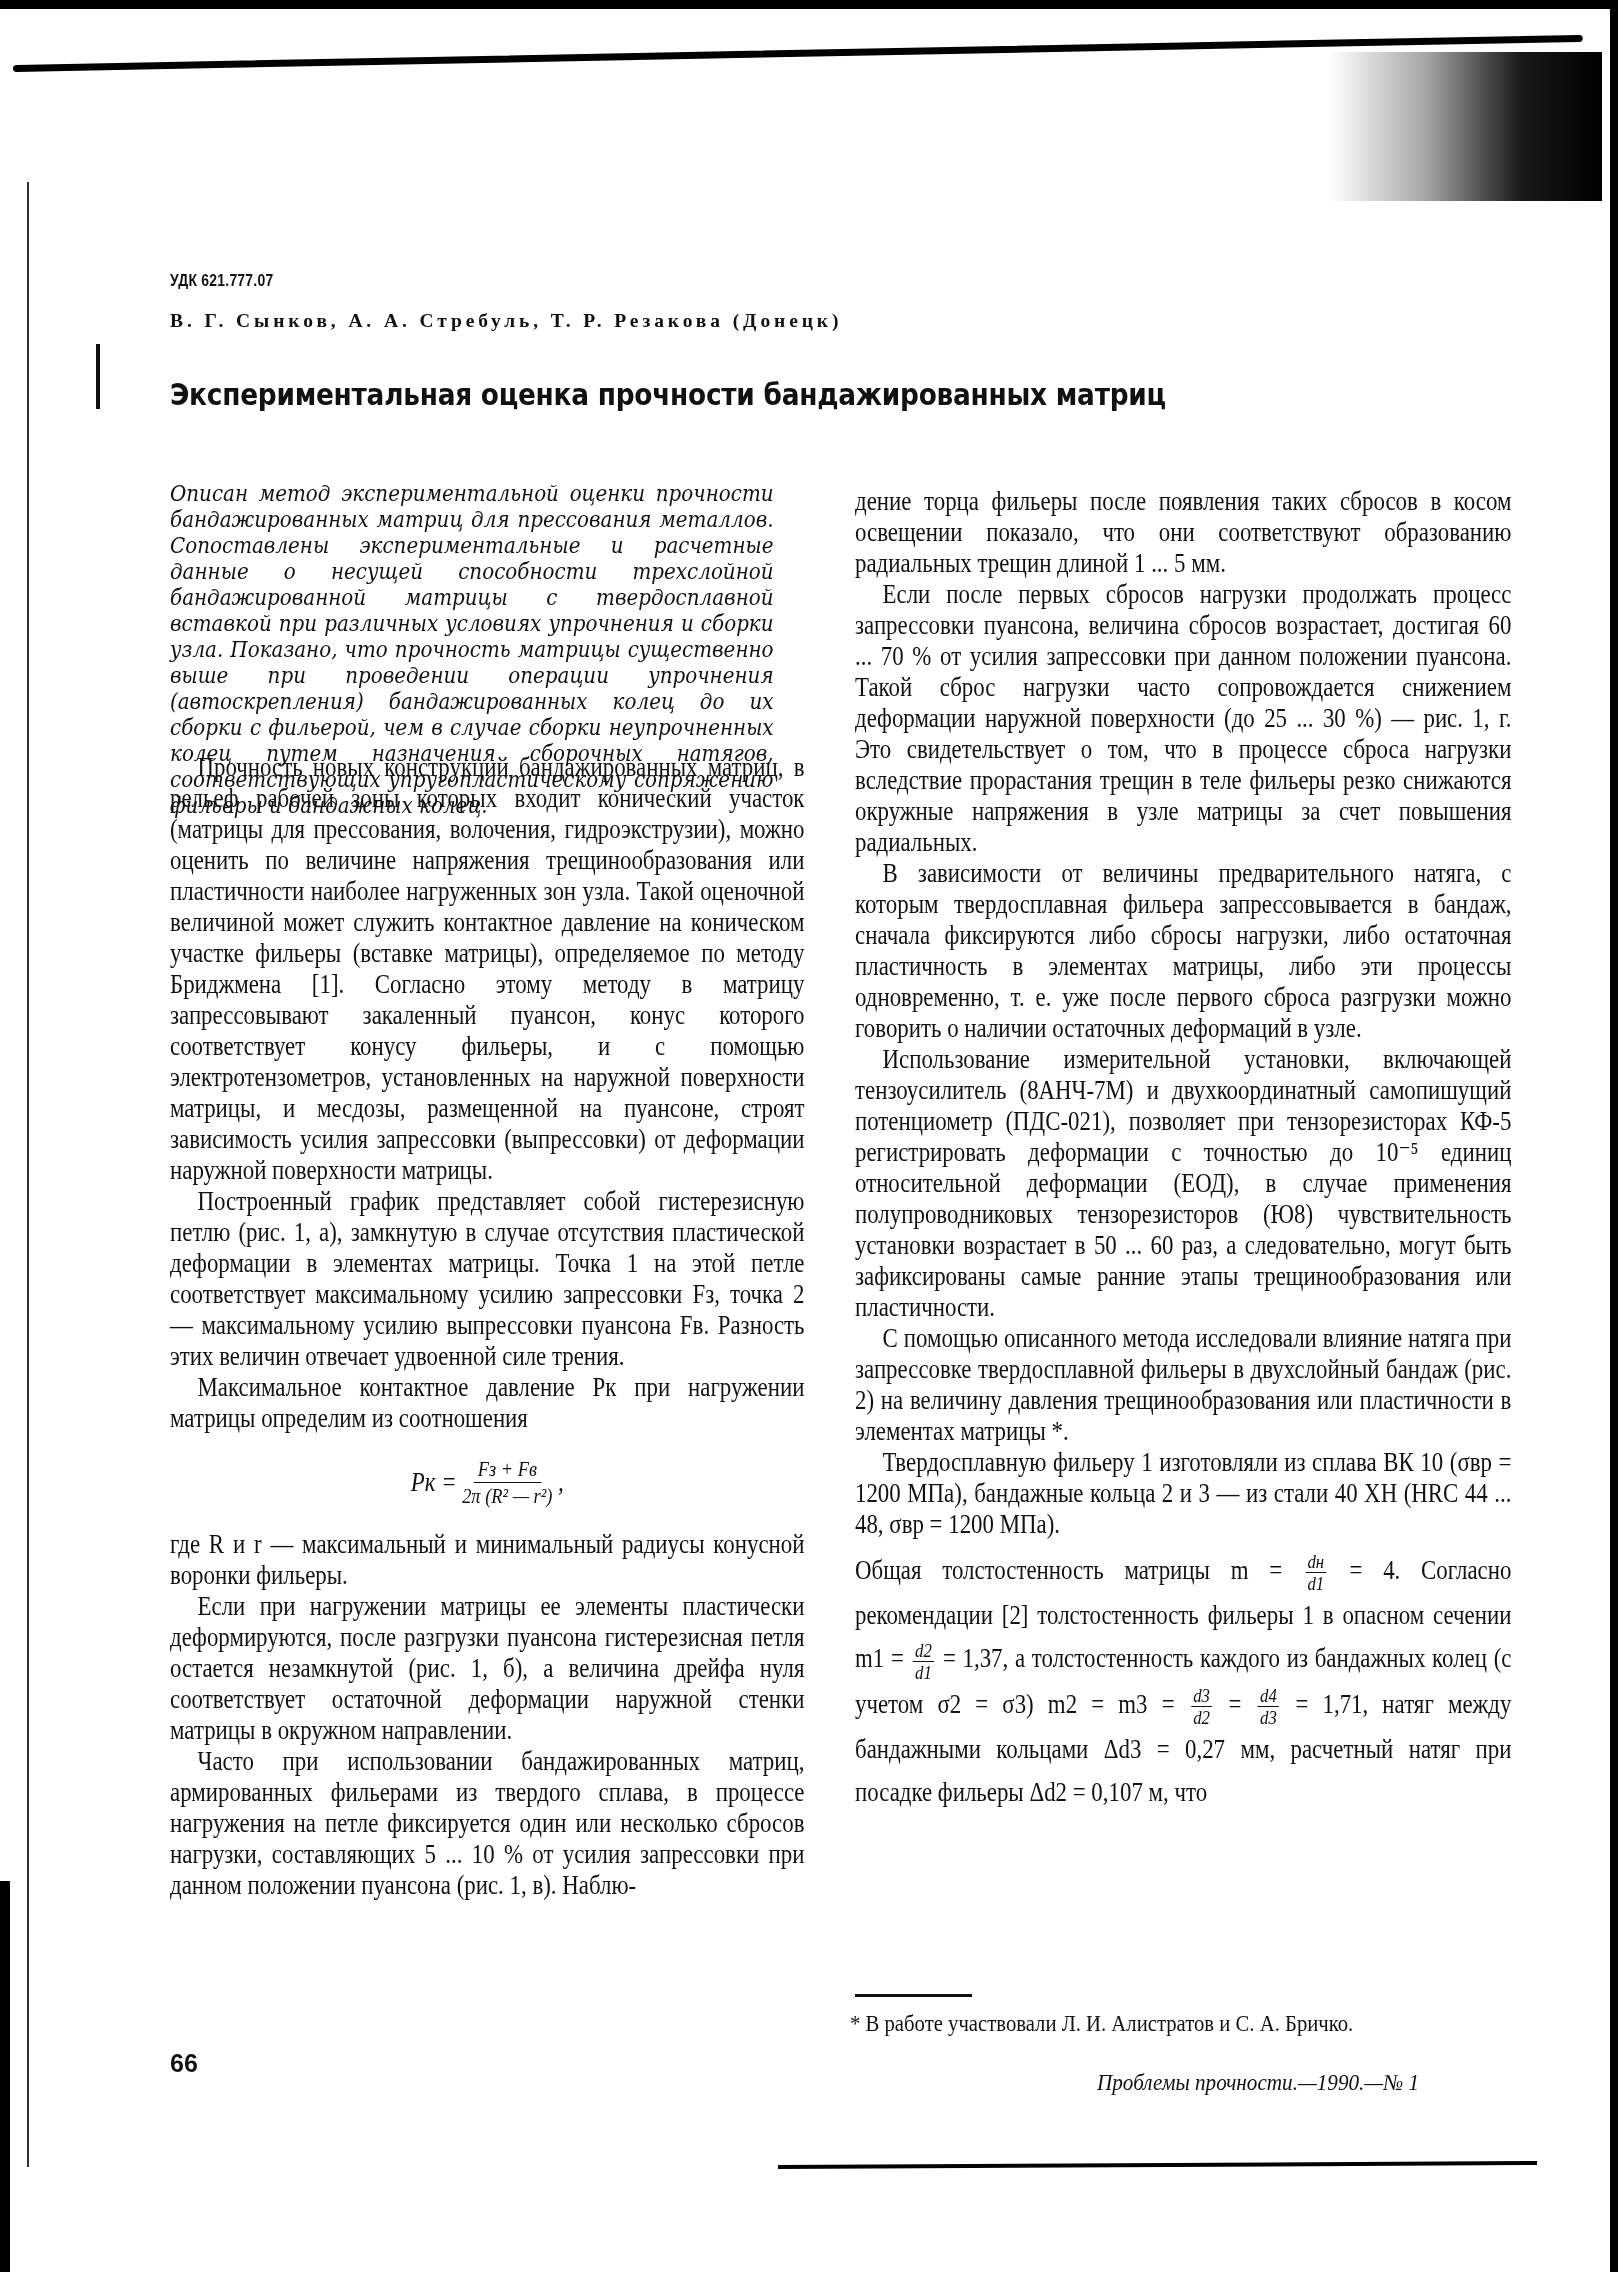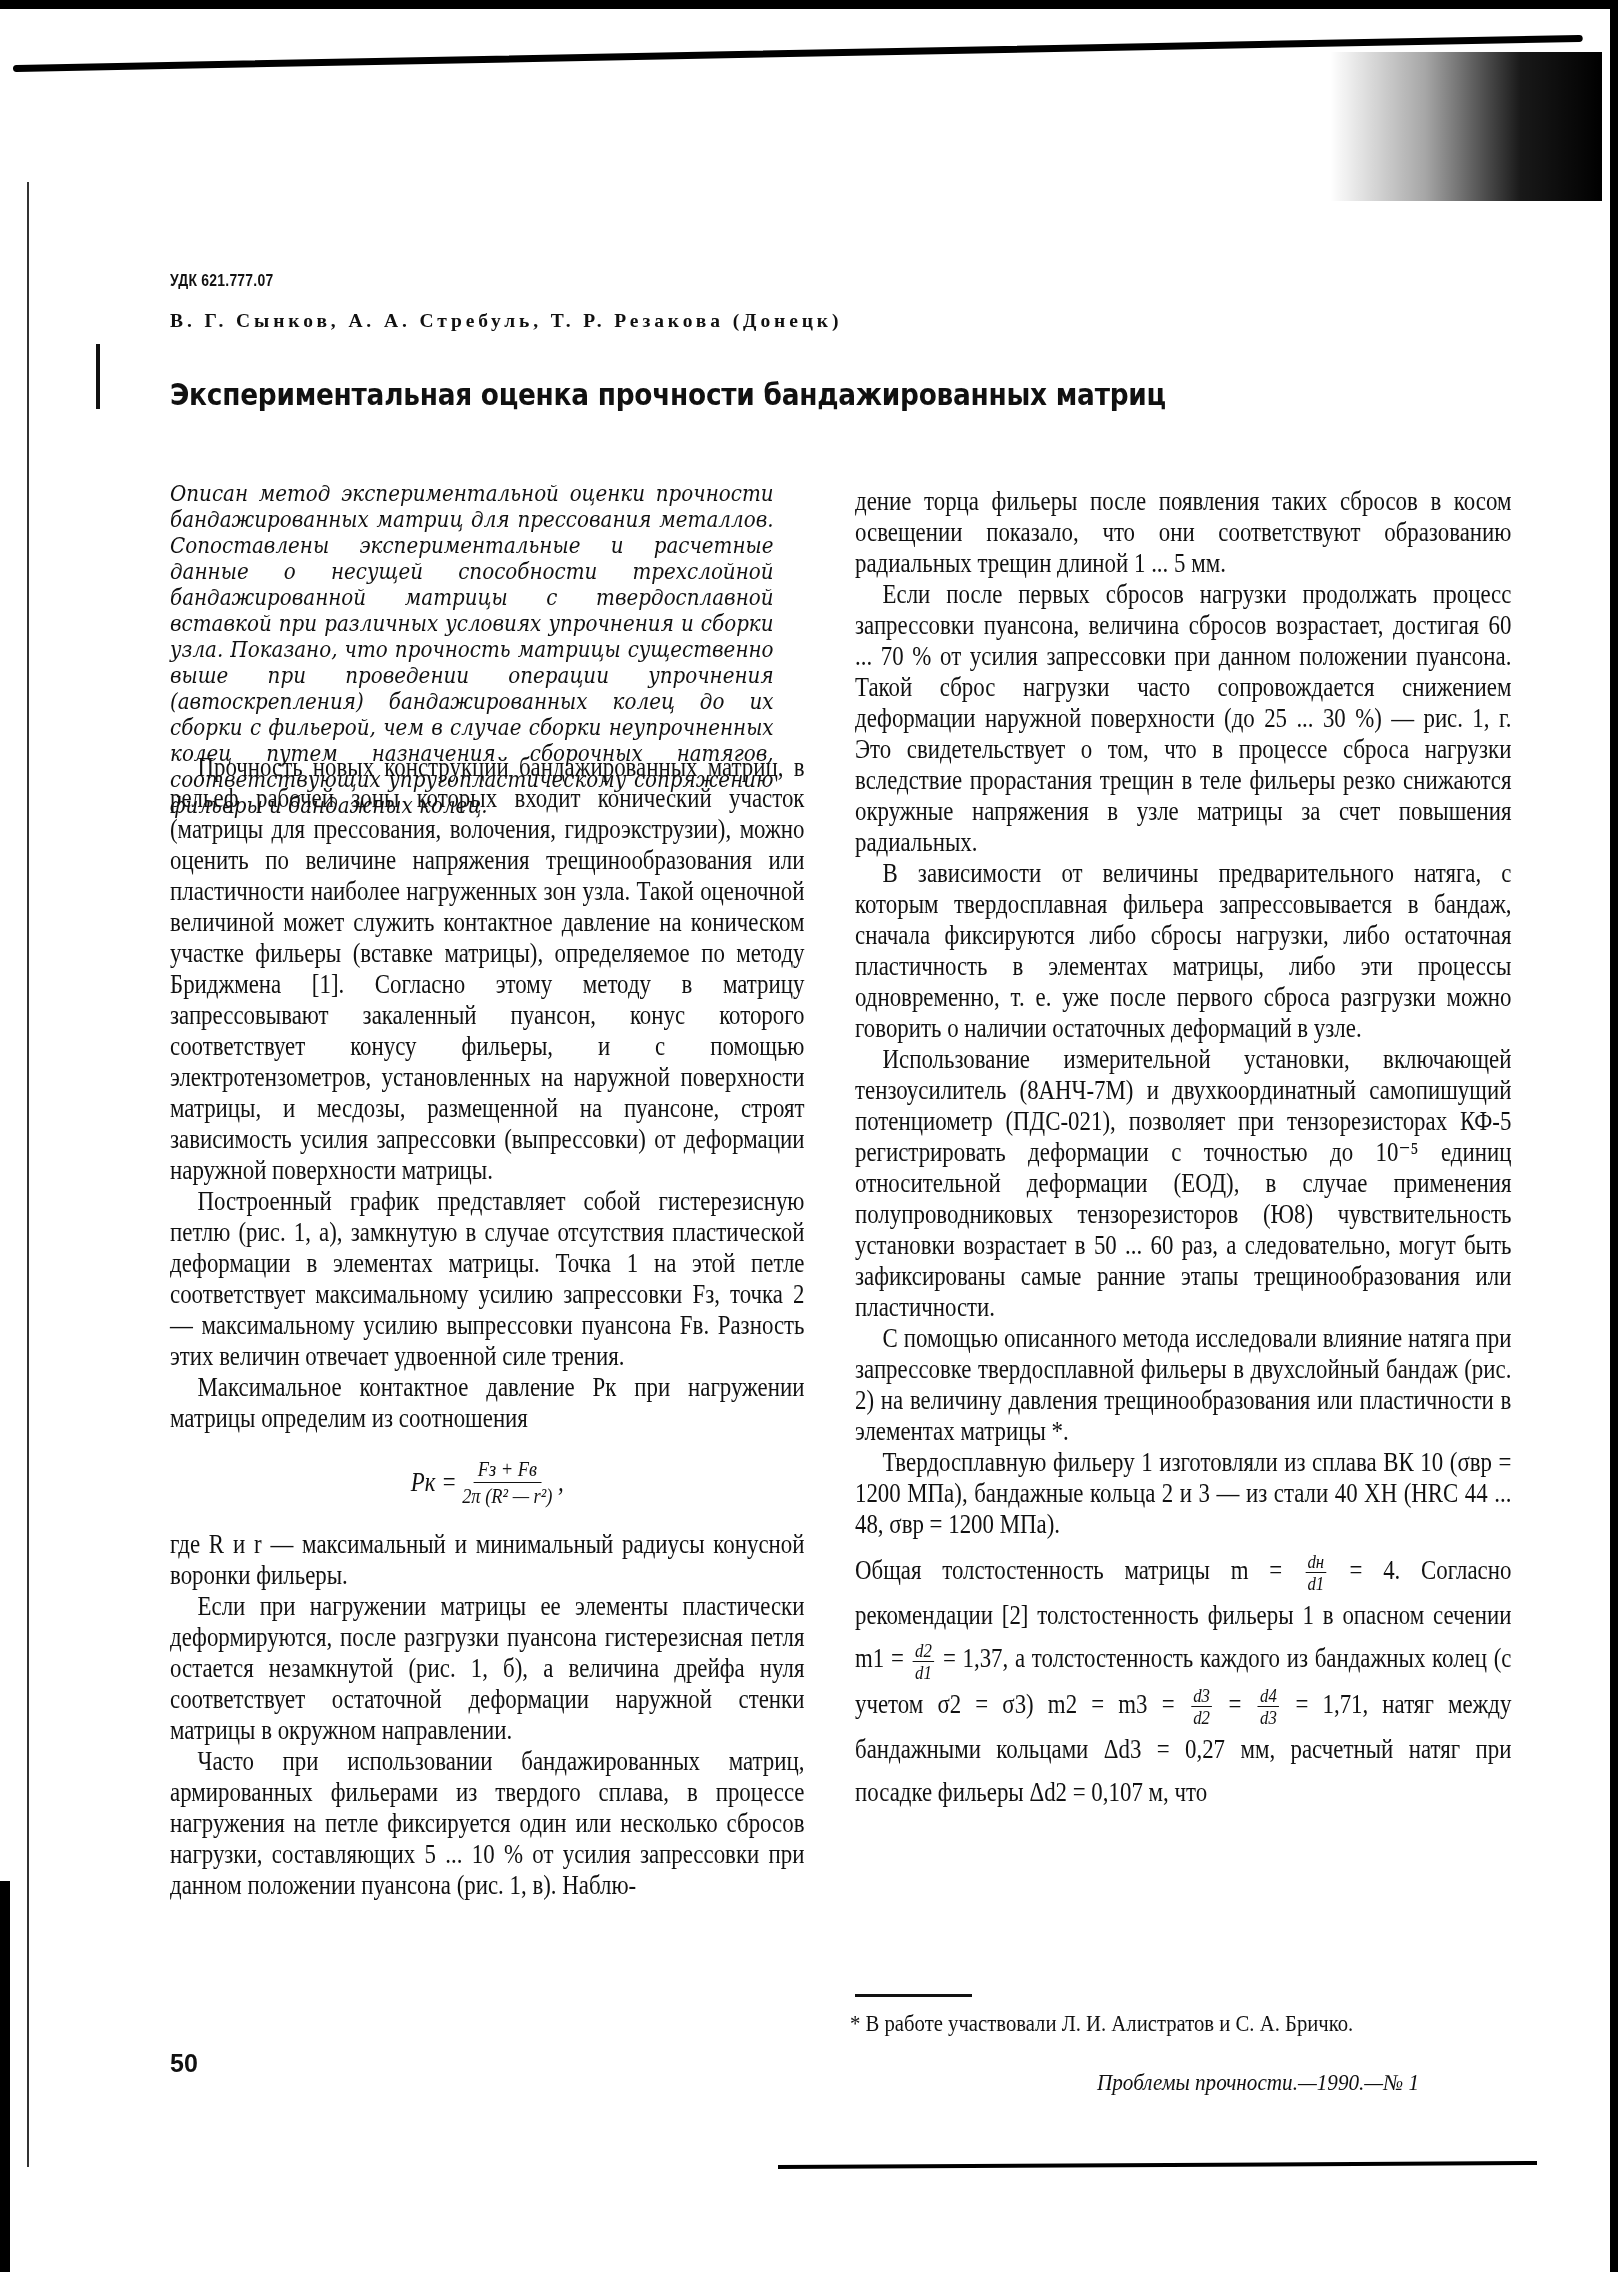--- a/index.html
+++ b/index.html
@@ -112,15 +112,15 @@
           <span class="num">d4</span>
           <span>d3</span>
         </span>
       <span>= 1,71, натяг между бандажными кольцами Δd3 = 0,27 мм, расчетный натяг при посадке фильеры Δd2 = 0,107 м, что</span>
     </p>
   </div>
 </div>
 
 <div class="footnote-rule"></div>
 <div class="footnote">* В работе участвовали Л. И. Алистратов и С. А. Бричко.</div>
-<div class="page-number">50</div>
+<div class="page-number">66</div>
 <div class="journal">Проблемы прочности.—1990.—№ 1</div>
 
 
 </body></html>

